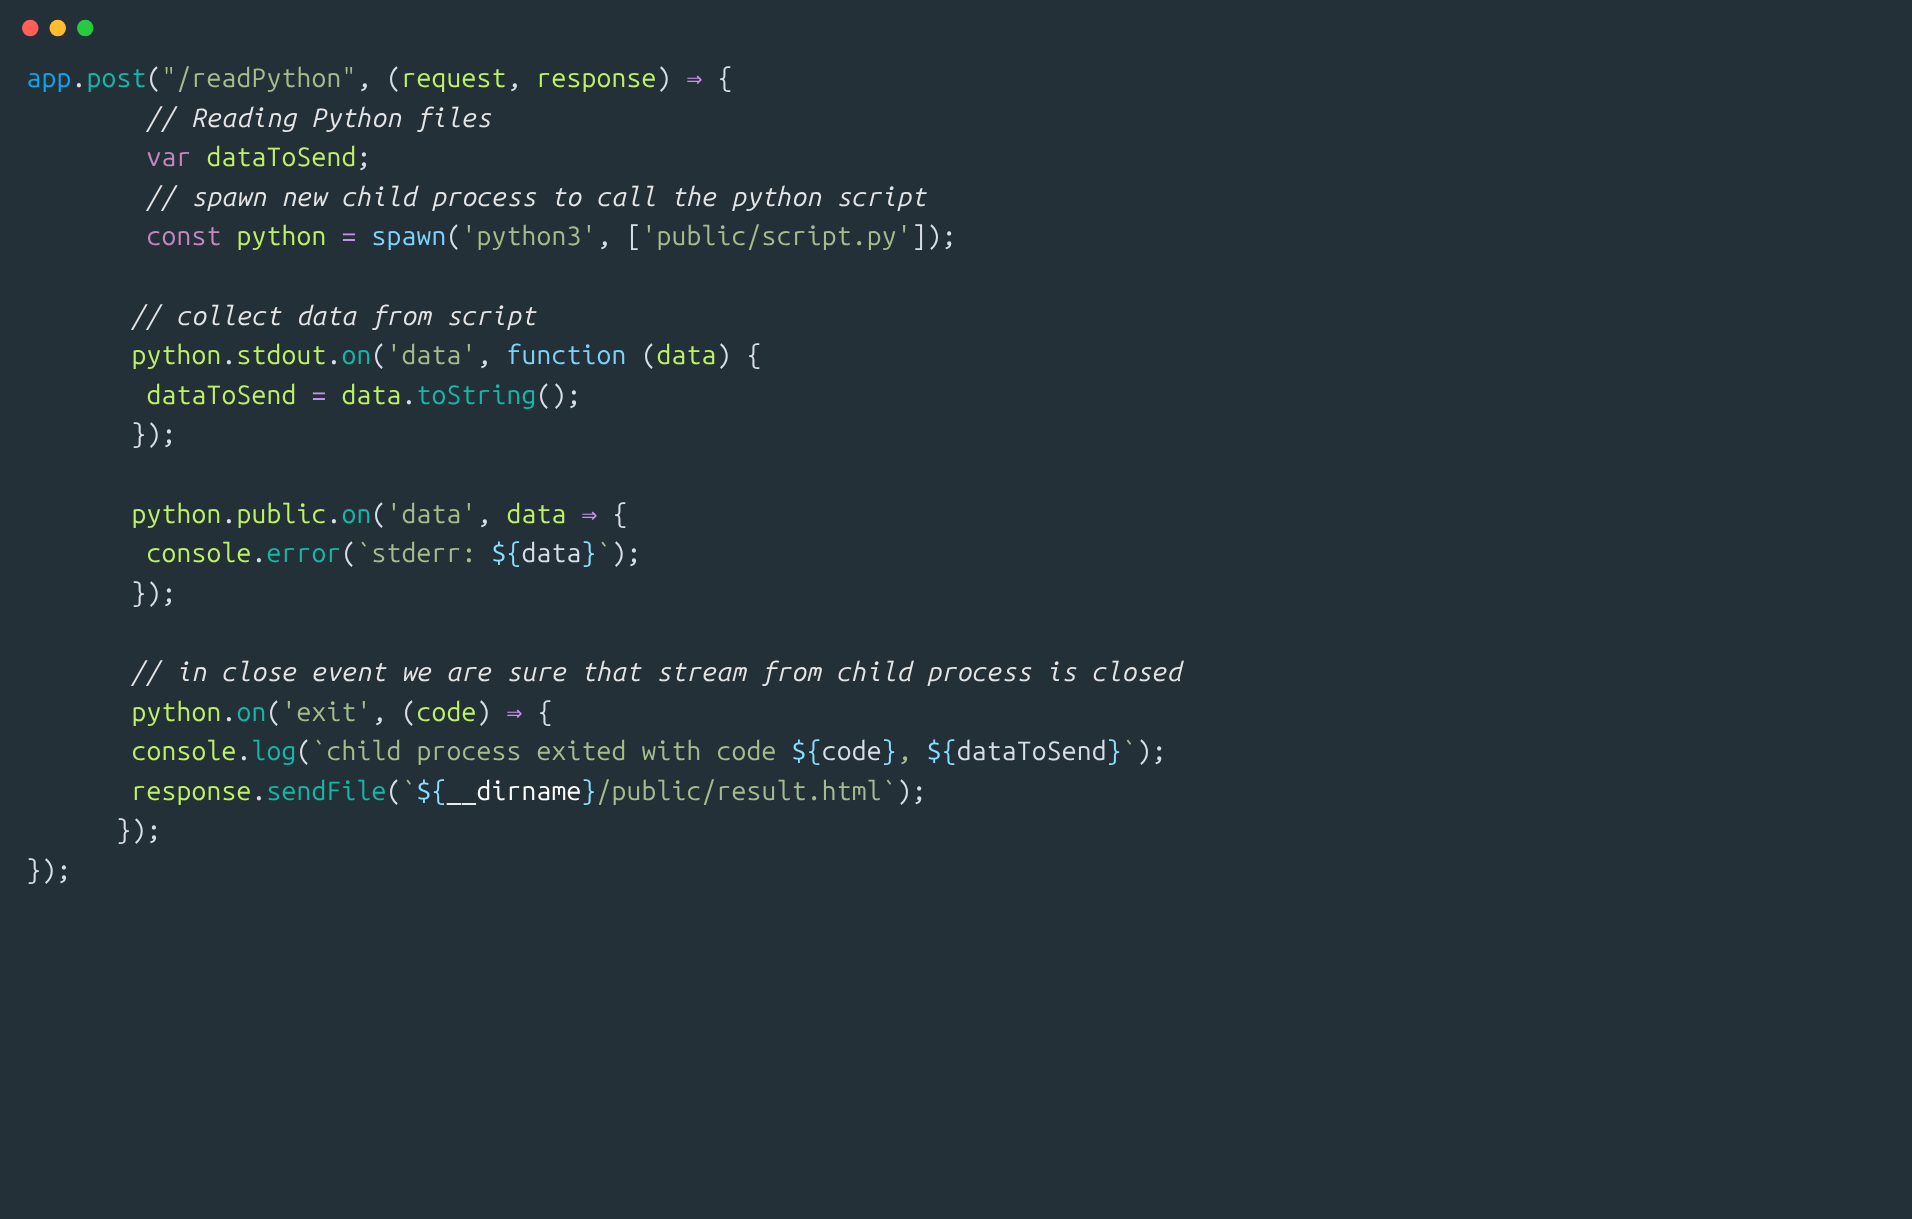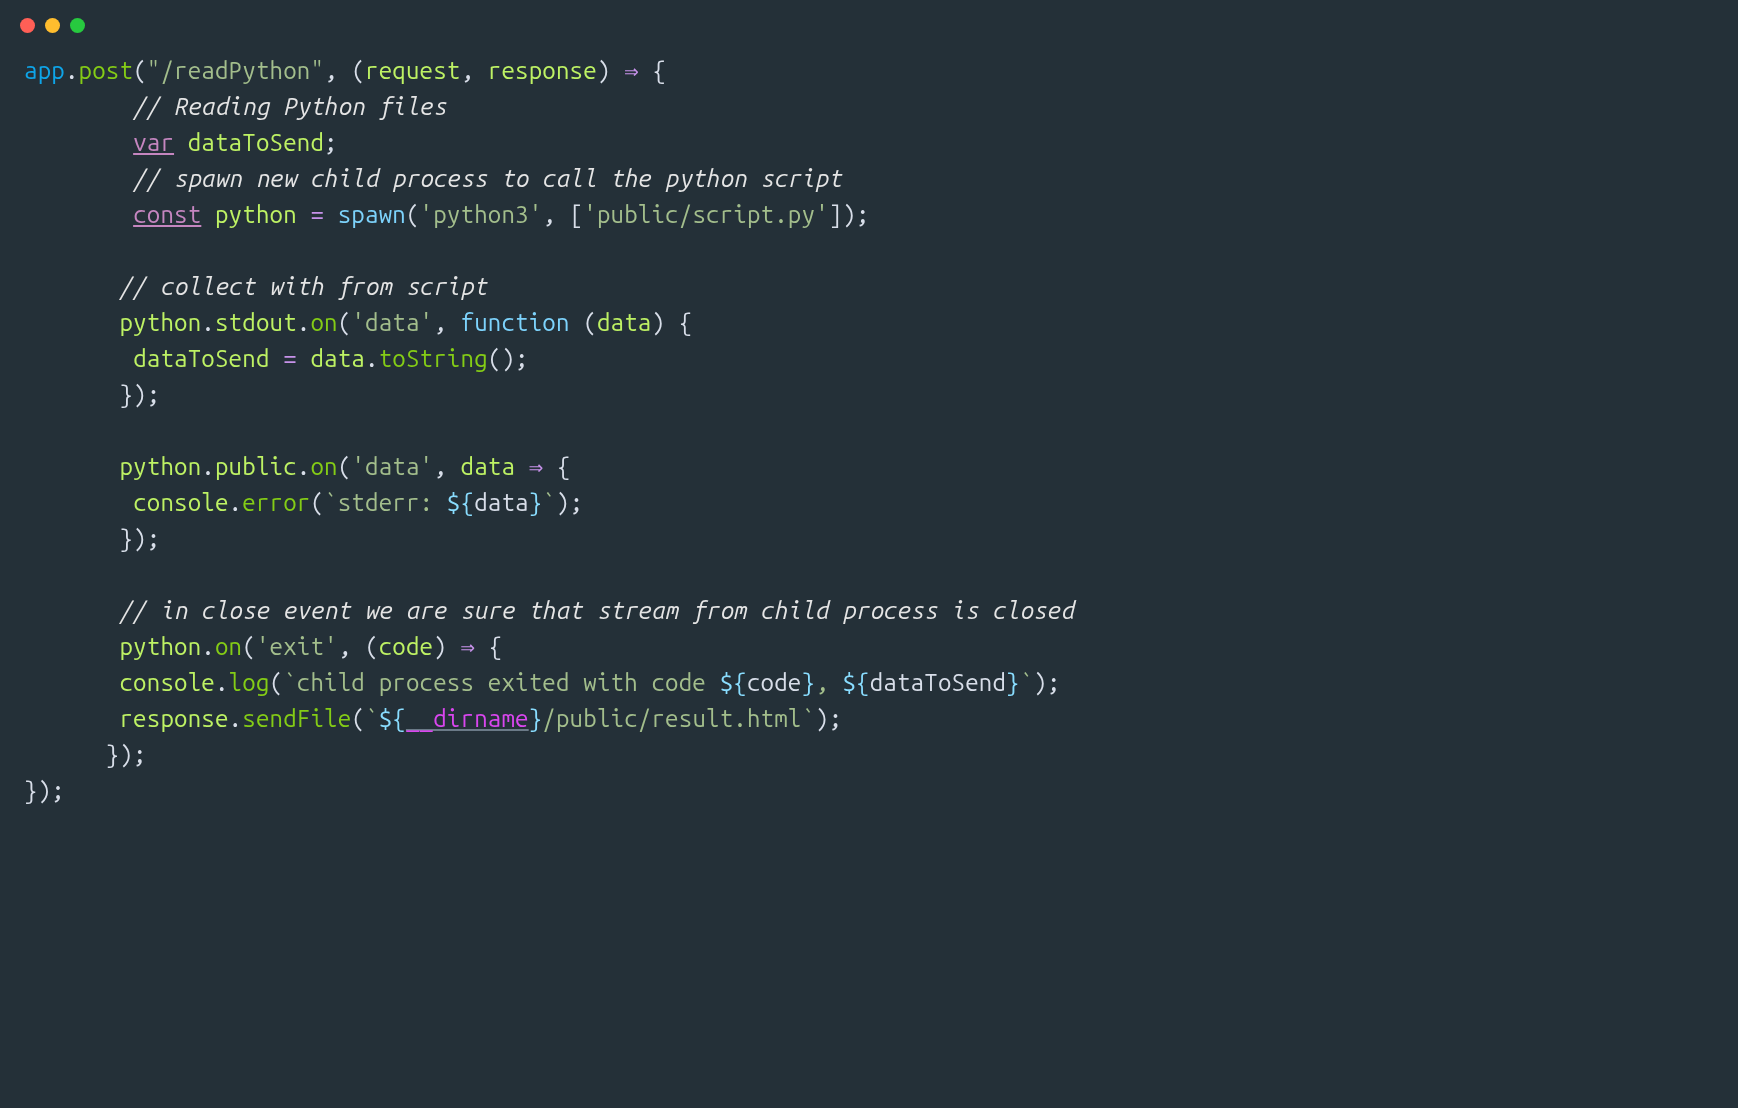--- a/index.html
+++ b/index.html
@@ -30,49 +30,49 @@
     }
     .dot.red { background: #ff5f56; }
     .dot.yellow { background: #ffbd2e; }
     .dot.green { background: #27c93f; }
     .editor {
       padding: 12px 24px 24px 24px;
       white-space: pre;
       letter-spacing: 0.2px;
     }
     .c-obj { color: #0ea5e9; margin-top: 24px; }           
-    .c-method { color: #84cc16; }        
+    .c-method { color: #14b8a6; }        
     .c-punc { color: #d8dee9; }          
     .c-string { color: #a3be8c; }        
-    .c-keyword { color: #c586c0; text-decoration: underline; }       
+    .c-keyword { color: #c586c0; }       
     .c-func { color: #7dd3fc; }          
     .c-ident { color: #bef264; }         
     .c-comment { color: #e5e5e5; font-style: italic; }
     .c-arrow { color: #c792ea; }         
     .c-assign { color: #c792ea; }        
     .c-template { color: #89ddff; }      
     .c-templit { color: #d8dee9; }       
-    .c-dirname { color: #d946ef; text-decoration: underline; text-decoration-color:#6b7a88; }
+    .c-dirname { color: #ffffff; text-decoration-color:#6b7a88; }
   </style>
 </head>
 <body>
 
 <div class="window">
   <div class="titlebar">
     <span class="dot red"></span>
     <span class="dot yellow"></span>
     <span class="dot green"></span>
   </div>
   <div class="editor"><span><span class="c-obj">app</span><span class="c-punc">.</span><span class="c-method">post</span><span class="c-punc">(</span><span class="c-string">"/readPython"</span><span class="c-punc">, </span><span class="c-punc">(</span><span class="c-ident">request</span><span class="c-punc">, </span><span class="c-ident">response</span><span class="c-punc">)</span><span class="c-arrow"> ⇒ </span><span class="c-punc">{</span></span>
 <span><span>        </span><span class="c-comment">// Reading Python files</span></span>
 <span><span>        </span><span class="c-keyword">var</span><span> </span><span class="c-ident">dataToSend</span><span class="c-punc">;</span></span>
 <span><span>        </span><span class="c-comment">// spawn new child process to call the python script</span></span>
 <span><span>        </span><span class="c-keyword">const</span><span> </span><span class="c-ident">python</span><span> </span><span class="c-assign">=</span><span> </span><span class="c-func">spawn</span><span class="c-punc">(</span><span class="c-string">'python3'</span><span class="c-punc">, </span><span class="c-punc">[</span><span class="c-string">'public/script.py'</span><span class="c-punc">]</span><span class="c-punc">)</span><span class="c-punc">;</span></span>
 
-<span><span>       </span><span class="c-comment">// collect with from script</span></span>
+<span><span>       </span><span class="c-comment">// collect data from script</span></span>
 <span><span>       </span><span class="c-ident">python</span><span class="c-punc">.</span><span class="c-ident">stdout</span><span class="c-punc">.</span><span class="c-method">on</span><span class="c-punc">(</span><span class="c-string">'data'</span><span class="c-punc">, </span><span class="c-func">function</span><span> </span><span class="c-punc">(</span><span class="c-ident">data</span><span class="c-punc">)</span><span> </span><span class="c-punc">{</span></span>
 <span><span>        </span><span class="c-ident">dataToSend</span><span> </span><span class="c-assign">=</span><span> </span><span class="c-ident">data</span><span class="c-punc">.</span><span class="c-method">toString</span><span class="c-punc">()</span><span class="c-punc">;</span></span>
 <span><span>       </span><span class="c-punc">});</span></span>
 
 <span><span>       </span><span class="c-ident">python</span><span class="c-punc">.</span><span class="c-ident">public</span><span class="c-punc">.</span><span class="c-method">on</span><span class="c-punc">(</span><span class="c-string">'data'</span><span class="c-punc">, </span><span class="c-ident">data</span><span class="c-arrow"> ⇒ </span><span class="c-punc">{</span></span>
 <span><span>        </span><span class="c-ident">console</span><span class="c-punc">.</span><span class="c-method">error</span><span class="c-punc">(</span><span class="c-string">`</span><span class="c-string">stderr: </span><span class="c-template">${</span><span class="c-templit">data</span><span class="c-template">}</span><span class="c-string">`</span><span class="c-punc">)</span><span class="c-punc">;</span></span>
 <span><span>       </span><span class="c-punc">});</span></span>
 
 <span><span>       </span><span class="c-comment">// in close event we are sure that stream from child process is closed</span></span>
 <span><span>       </span><span class="c-ident">python</span><span class="c-punc">.</span><span class="c-method">on</span><span class="c-punc">(</span><span class="c-string">'exit'</span><span class="c-punc">, </span><span class="c-punc">(</span><span class="c-ident">code</span><span class="c-punc">)</span><span class="c-arrow"> ⇒ </span><span class="c-punc">{</span></span>

